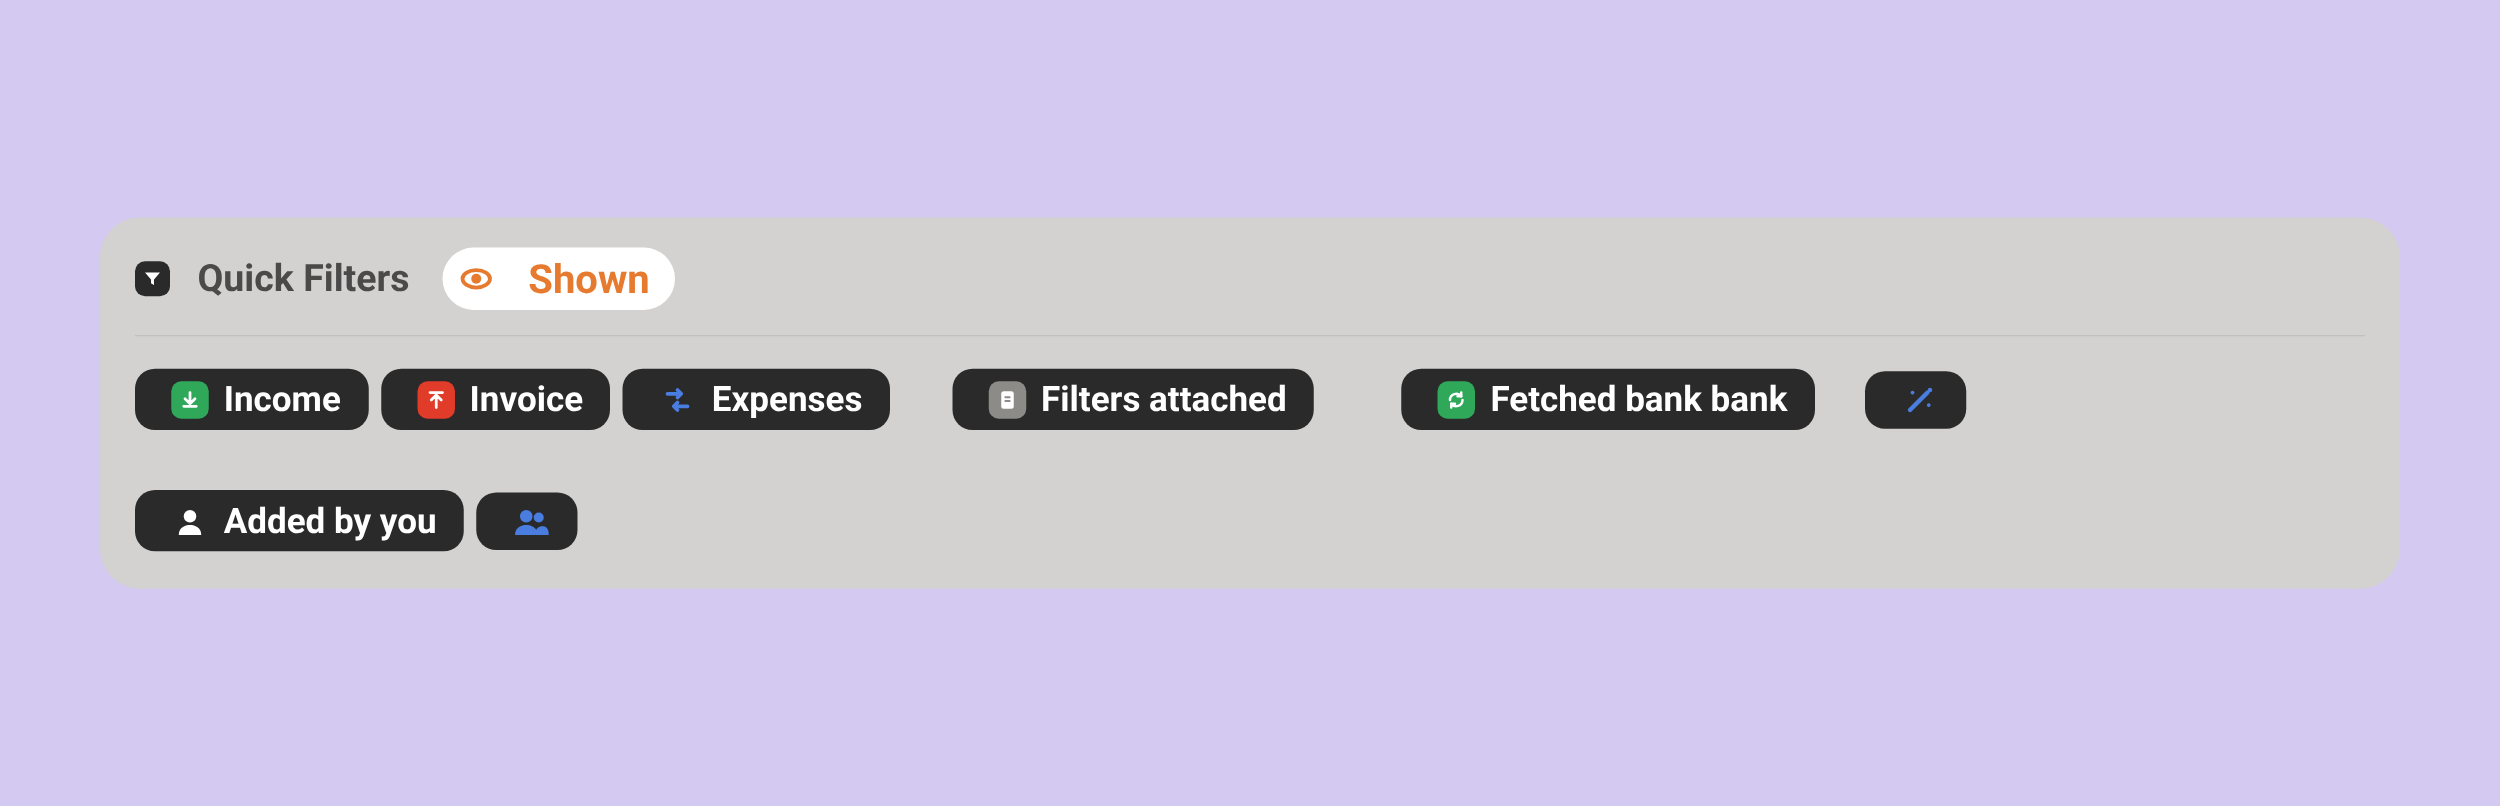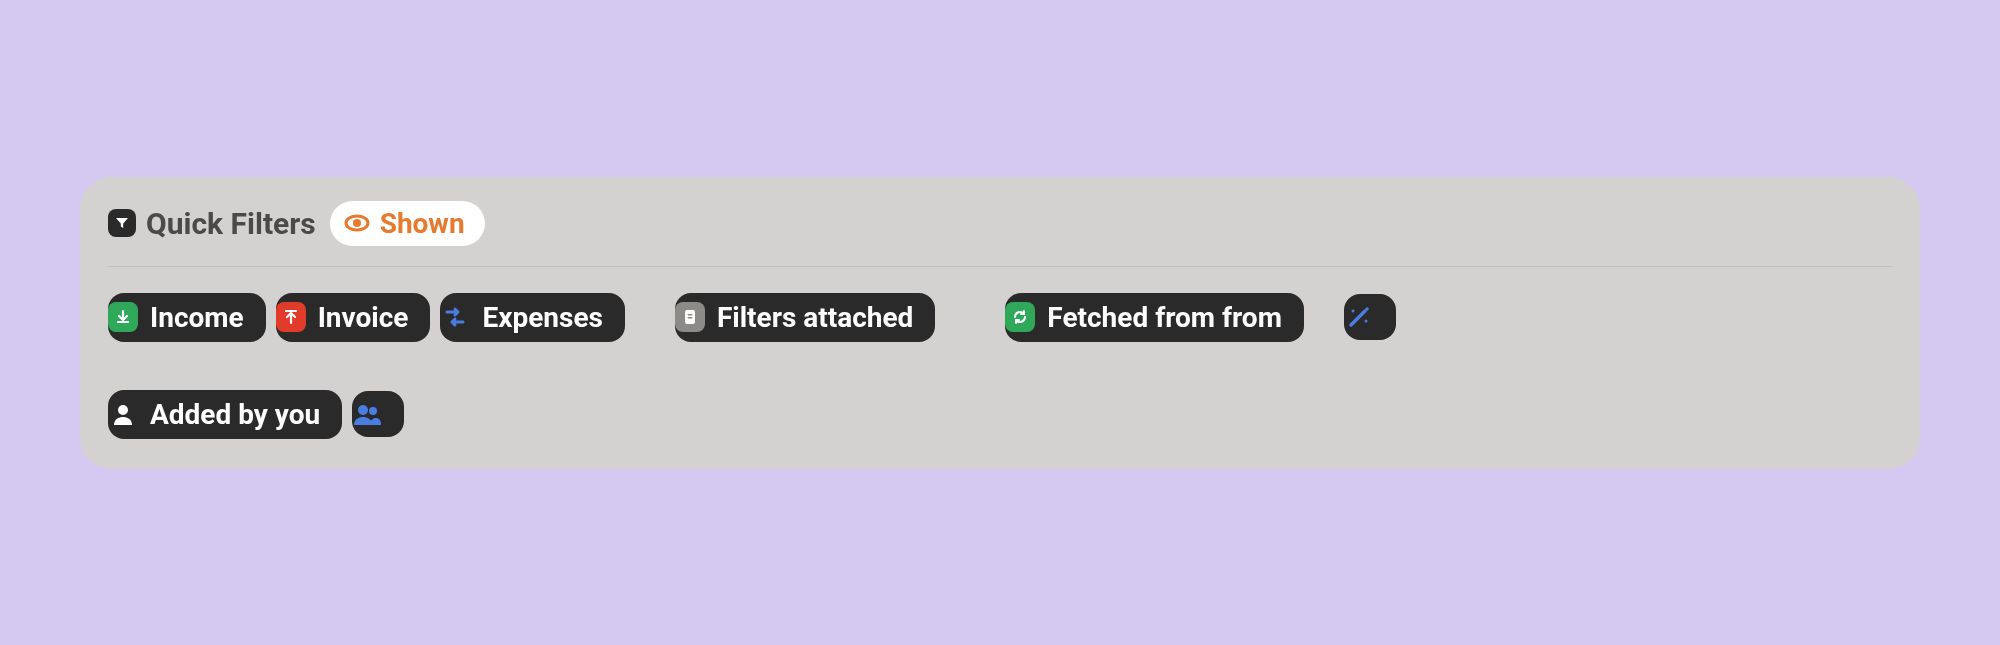--- a/index.html
+++ b/index.html
@@ -18,21 +18,21 @@
     }
     .panel {
       background: #d4d2d1;
       border-radius: 32px;
       width: 1840px;
       padding: 24px 28px 30px 28px;
     }
     .header-row {
       display: flex;
       align-items: center;
-      gap: 10px;
+      gap: 22px;
       padding-bottom: 20px;
       border-bottom: 1px solid rgba(0,0,0,0.08);
       margin-bottom: 26px;
     }
     .filter-badge-icon {
       width: 28px;
       height: 28px;
       background: #2a2a2a;
       border-radius: 8px;
       display: flex;
@@ -55,34 +55,35 @@
       gap: 10px;
     }
     .shown-icon {
       width: 26px;
       height: 26px;
       display: flex;
       align-items: center;
       justify-content: center;
     }
     .shown-label {
-      font-size: 28px;
+      font-size: 32px;
       font-weight: 700;
       color: #e67a2e;
+      margin-left: 19px;
     }
     .chips-row {
       display: flex;
       flex-wrap: wrap;
       gap: 12px 10px;
       align-items: center;
     }
     .chip {
       background: #2a2a2a;
       border-radius: 16px;
-      padding: 8px 22px 8px 0;
+      padding: 8px 22px 8px 29px;
       display: flex;
       align-items: center;
       gap: 12px;
       cursor: pointer;
     }
     .chip-icon {
       width: 30px;
       height: 30px;
       border-radius: 8px;
       display: flex;
@@ -185,21 +186,21 @@
     <span class="gap-spacer-sm"></span>
 
     <div class="chip">
       <span class="chip-icon" style="background:#2fa85a">
         <svg width="18" height="18" viewBox="0 0 18 18">
           <path d="M4 9 A5 5 0 0 1 13 6 M14 9 A5 5 0 0 1 5 12" stroke="#ffffff" stroke-width="2" fill="none" stroke-linecap="round"></path>
           <path d="M13 3 L13 6 L10 6" stroke="#ffffff" stroke-width="2" fill="none" stroke-linecap="round" stroke-linejoin="round"></path>
           <path d="M5 15 L5 12 L8 12" stroke="#ffffff" stroke-width="2" fill="none" stroke-linecap="round" stroke-linejoin="round"></path>
         </svg>
       </span>
-      <span class="chip-label">Fetched from from</span>
+      <span class="chip-label">Fetched bank bank</span>
     </div>
 
     <span class="gap-spacer-sm"></span>
 
     <div class="chip">
       <span class="chip-icon">
         <svg width="28" height="28" viewBox="0 0 28 28">
           <path d="M6 22 L20 8" stroke="#4a7de0" stroke-width="3.5" stroke-linecap="round"></path>
           <circle cx="22" cy="6" r="1.8" fill="#4a7de0"></circle>
           <circle cx="8" cy="8" r="1.5" fill="#4a7de0"></circle>

